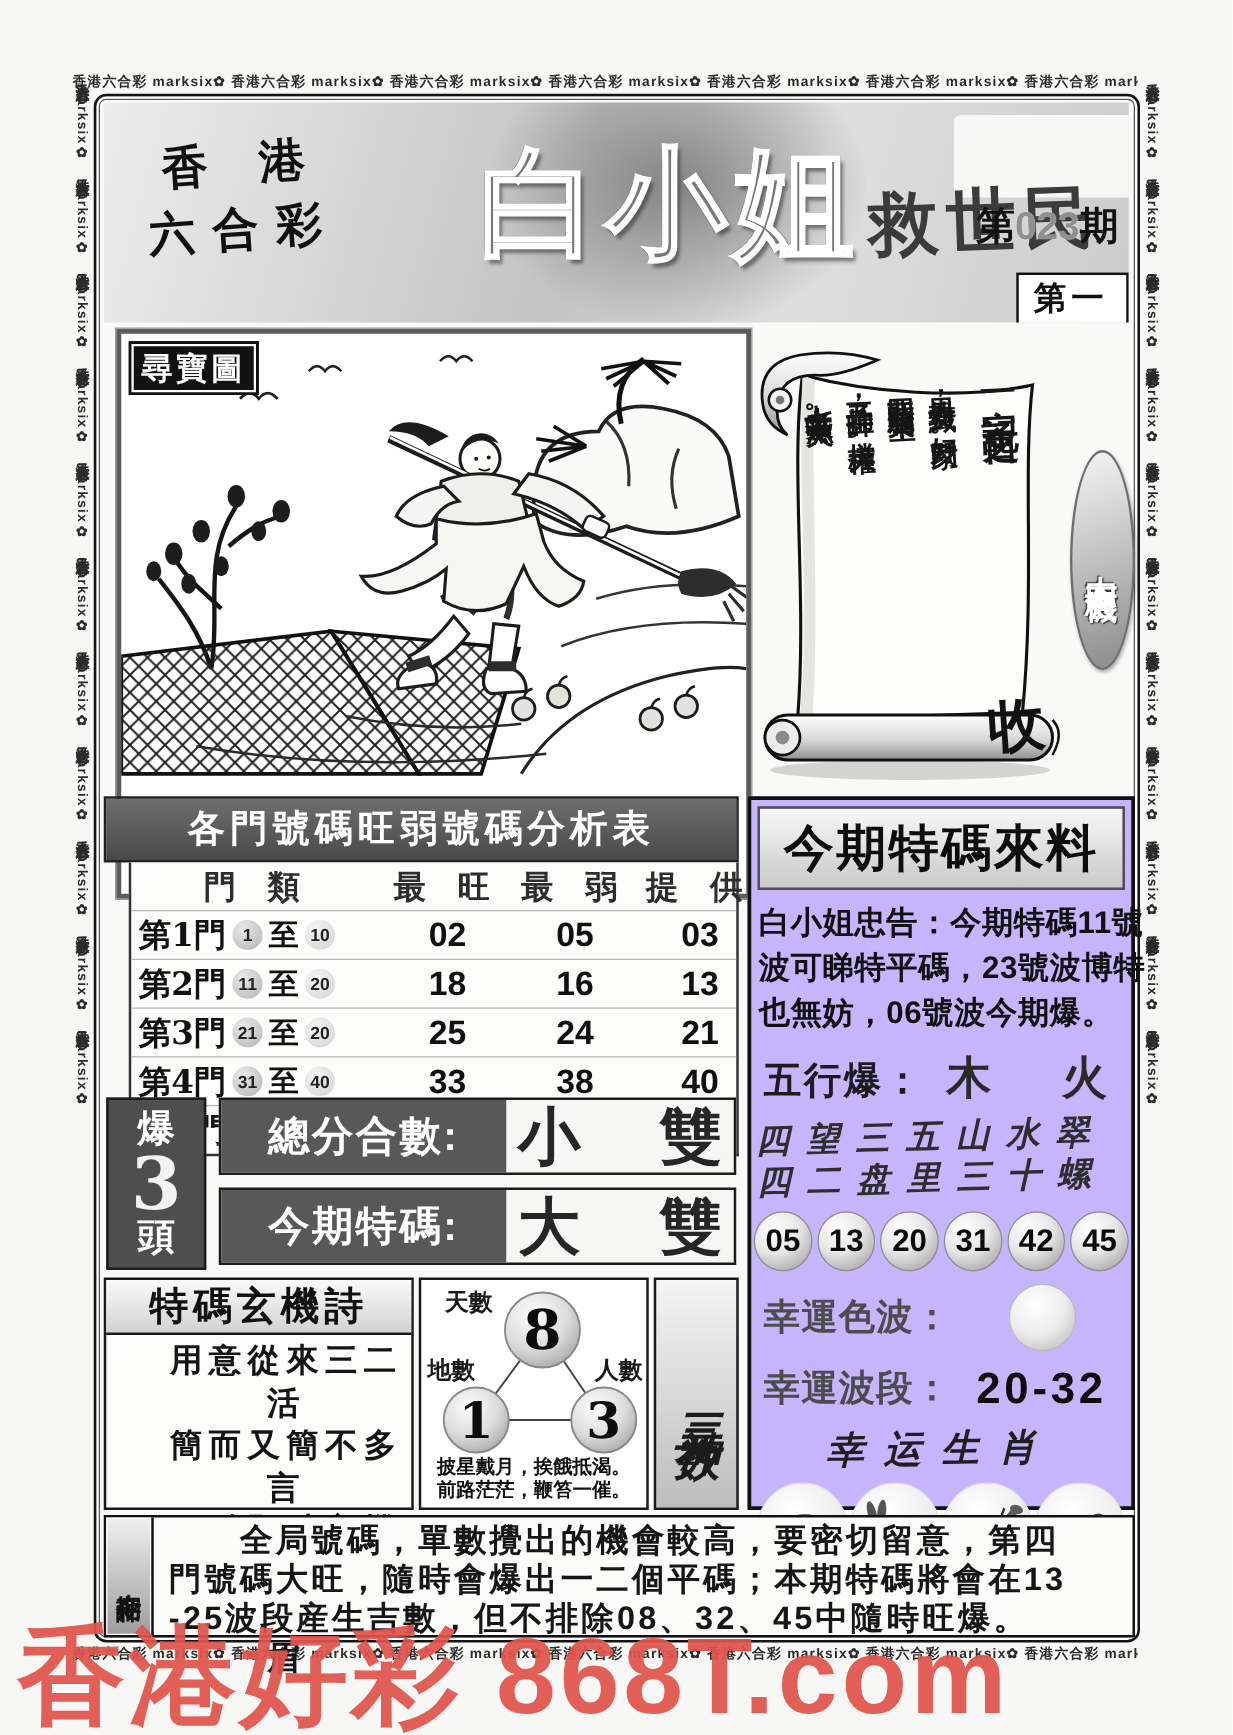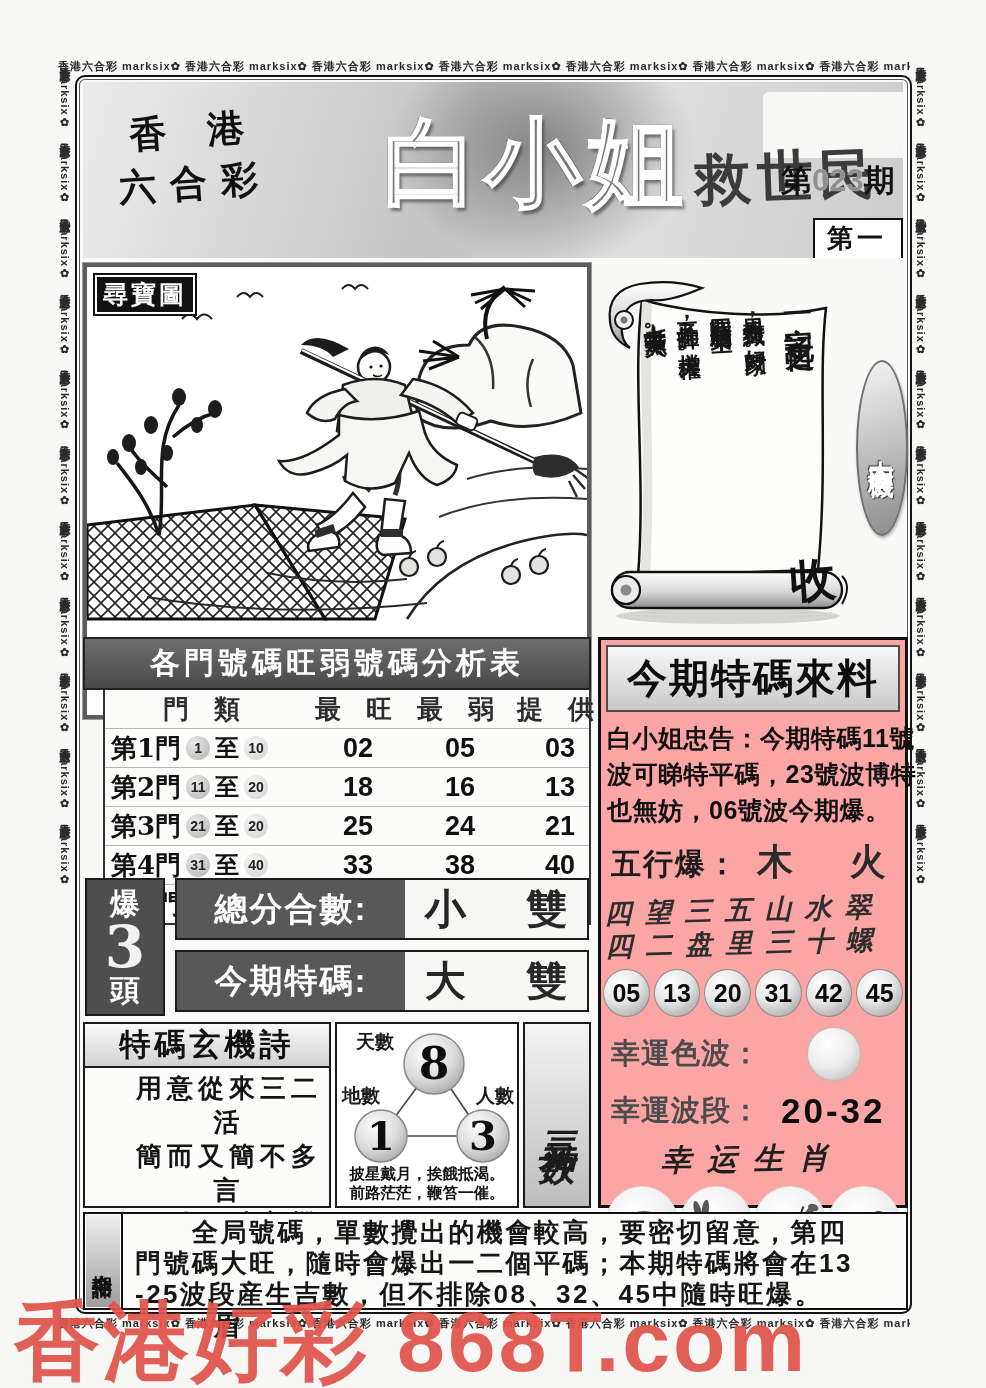--- a/index.html
+++ b/index.html
@@ -29,21 +29,21 @@
   .title-main{position:absolute;left:300px;top:18px;font-size:96px;font-weight:900;letter-spacing:6px;
          color:#787878;-webkit-text-stroke:2px #fff;white-space:nowrap;
          text-shadow:3px 4px 3px rgba(40,40,40,.55),-1px -1px 0 #3c3c3c,1px -1px 0 #3c3c3c,-1px 1px 0 #3c3c3c;}
   .title-sub{position:absolute;left:612px;top:58px;font-size:56px;font-weight:900;color:#3b3b3b;
          font-family:"DejaVu Serif",serif;letter-spacing:6px;transform:rotate(-2deg);white-space:nowrap;}
   .issue{position:absolute;left:698px;top:78px;font-size:31px;font-weight:900;white-space:nowrap;}
   .issue .num{color:#8f8f8f;text-shadow:0 0 1px #fff;}
   .edition{position:absolute;left:690px;top:136px;background:#fff;border:2px solid #111;
          padding:1px 12px;font-size:26px;font-weight:900;letter-spacing:4px;margin-left:40px;}
   
-  .pic{position:absolute;left:83px;top:263px;width:508px;height:456px;background:#fff;
+  .pic{position:absolute;left:93px;top:263px;width:508px;height:456px;background:#fff;
        border:4px solid #5c5c5c;outline:1px solid #999;box-sizing:border-box;}
   .pic-label{position:absolute;left:6px;top:6px;background:#111;color:#fff;font-size:25px;font-weight:900;
        letter-spacing:3px;padding:3px 8px;border:2px solid #111;box-shadow:inset 0 0 0 2px #fff;z-index:3;}
   
   .tbl{position:absolute;left:83px;top:637px;width:508px;box-sizing:border-box;}
   .tbl-title{background:linear-gradient(#6e6e6e,#494949);border:2px solid #222;color:#fff;
        font-size:30px;font-weight:900;text-align:center;letter-spacing:4px;padding:4px 0;}
   .tbl-body{border:2px solid #333;border-top:none;background:#fcfcfa;margin-left:20px;}
   .trow{display:grid;grid-template-columns:202px 102px 102px 98px;align-items:center;height:38px;border-top:1px solid #b5b5b5;}
   .trow:first-child{border-top:none;}
@@ -60,21 +60,21 @@
   .burst{position:absolute;left:83px;top:878px;width:508px;height:138px;}
   .burst-side{position:absolute;left:2px;top:0;width:80px;height:138px;background:#4e4e4e;border:2px solid #1c1c1c;
         box-sizing:border-box;display:flex;flex-direction:column;align-items:center;justify-content:center;color:#fff;}
   .burst-side .c{font-size:30px;font-weight:900;line-height:32px;}
   .burst-side .n{font-size:58px;font-weight:900;line-height:54px;font-family:"DejaVu Serif",serif;color:#f2f2f2;}
   .burst-row{position:absolute;left:92px;width:414px;height:62px;border:2px solid #1c1c1c;display:flex;box-sizing:border-box;background:#f6f6f4;}
   .burst-row.r1{top:0;}
   .burst-row.r2{top:72px;}
   .burst-label{width:228px;background:#585858;color:#fff;font-size:33px;font-weight:900;display:flex;
         align-items:center;justify-content:center;letter-spacing:2px;text-align:center;}
-  .burst-val{flex:1;display:flex;align-items:center;justify-content:center;font-size:41px;font-weight:900;
+  .burst-val{flex:1;display:flex;align-items:center;justify-content:center;font-size:50px;font-weight:900;
         color:#262626;word-spacing:46px;font-family:"DejaVu Serif",serif;border-radius:28px;}
   
   .poem{position:absolute;left:83px;top:1022px;width:248px;height:186px;border:2px solid #1a1a1a;background:#fcfcfa;box-sizing:border-box;}
   .poem-title{height:42px;line-height:42px;text-align:center;font-size:31px;font-weight:900;letter-spacing:4px;
         background:linear-gradient(#fafafa,#d2d2d2);border-bottom:2px solid #1a1a1a;}
   .poem-line{font-size:26px;font-weight:900;letter-spacing:5px;text-align:center;line-height:34px;color:#141414;padding-left:44px;}
   .poem-lines{padding-top:3px;}
   
   .tri{position:absolute;left:335px;top:1022px;width:184px;height:186px;border:2px solid #1a1a1a;background:#fff;box-sizing:border-box;}
   .tri-cap{position:absolute;left:0;right:0;bottom:4px;text-align:center;font-size:15.5px;font-weight:900;line-height:19px;white-space:nowrap;}
@@ -88,21 +88,21 @@
         transform:rotate(-3deg);font-weight:700;color:#161616;}
   .scroll-text .head{font-size:29px;font-weight:900;letter-spacing:6px;margin-left:10px;}
   .scroll-text .col{font-size:22px;letter-spacing:2px;margin:0 3px;line-height:30px;}
   .scroll-seal{position:absolute;right:20px;bottom:22px;font-size:46px;font-weight:900;transform:rotate(-4deg);}
   .badge{position:absolute;left:856px;top:360px;width:48px;height:172px;border-radius:50%/50%;
         background:linear-gradient(160deg,#f5f5f5,#8b8b8b);border:2px solid #6f6f6f;display:flex;align-items:center;justify-content:center;
         box-shadow:1px 2px 3px rgba(0,0,0,.3);}
   .badge span{writing-mode:vertical-rl;text-orientation:upright;font-size:26px;font-weight:900;color:#fff;
         text-shadow:1px 1px 1px #333,-1px -1px 1px #333;letter-spacing:4px;}
   
-  .special{position:absolute;left:598px;top:637px;width:310px;height:571px;border:3px solid #111;background:#fca5a5;box-sizing:border-box;}
+  .special{position:absolute;left:598px;top:637px;width:310px;height:571px;border:3px solid #111;background:#c4b5fd;box-sizing:border-box;}
   .sp-title{margin:5px 5px 0 5px;border:2px solid #4e4e4e;background:linear-gradient(#f7f7f7,#c9c9c9);
         text-align:center;font-size:40px;font-weight:900;letter-spacing:2px;padding:4px 0;color:#0d0d0d;}
   .sp-advice{margin:8px 4px 0 6px;}
   .sp-advice div{font-size:25px;font-weight:900;line-height:36px;letter-spacing:.5px;white-space:nowrap;}
   .sp-wuxing{margin:10px 6px 0 10px;display:flex;align-items:baseline;}
   .sp-wuxing .lab{font-size:30px;font-weight:900;color:#1c1c1c;letter-spacing:2px;}
   .sp-wuxing .val{font-size:36px;font-weight:700;font-family:"DejaVu Serif",serif;margin-left:18px;word-spacing:44px;color:#2a2a2a;}
   .sp-hand{margin:6px 0 0 4px;transform:rotate(-1.5deg);}
   .sp-hand div{font-size:27px;font-weight:700;font-style:italic;font-family:"DejaVu Serif",serif;
         letter-spacing:13px;line-height:33px;color:#2e2e2e;white-space:nowrap;}

